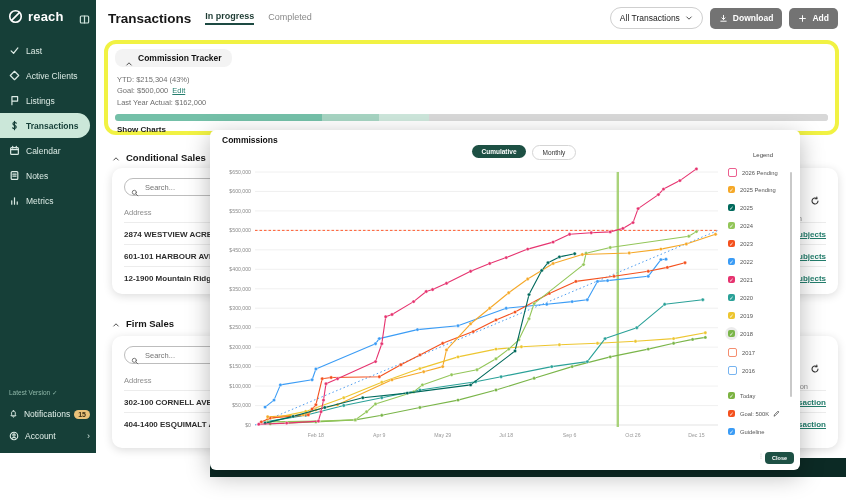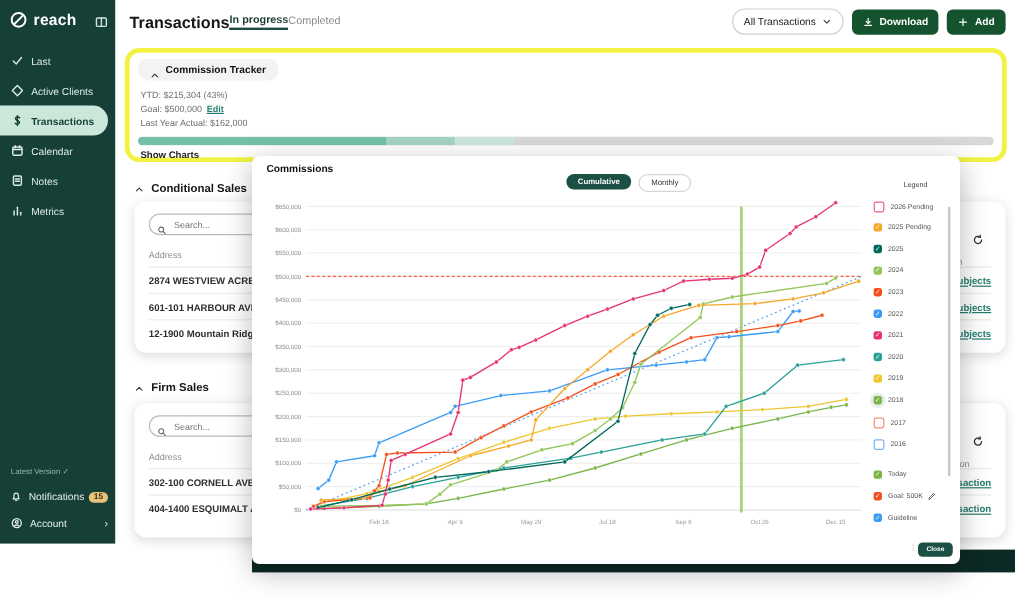--- a/index.html
+++ b/index.html
@@ -18,35 +18,35 @@
   .nav-item.active{background:#cbe7d9;color:#143d36;font-weight:700;border-radius:0 13px 13px 0;margin-right:6px;}
   .side-bottom{position:absolute;left:0;bottom:6px;width:96px;}
   .version{font-size:6.5px;color:#8fb8a9;padding:0 0 6px 9px;}
   .side-row{display:flex;align-items:center;height:22px;padding:0 6px 0 9px;font-size:8.5px;color:#e2efe9;cursor:pointer;}
   .side-row .ic{width:10px;height:10px;margin-right:6px;}
   .badge{background:#e9c279;color:#3a2e12;font-size:7px;font-weight:700;border-radius:8px;padding:1px 4px;margin-left:4px;}
   .chev{margin-left:auto;font-size:9px;color:#cfe3dc;}
   
   .topbar{position:absolute;left:96px;top:0;width:750px;height:36px;background:#fff;display:flex;align-items:center;z-index:2;}
   .page-title{font-size:13.5px;font-weight:700;color:#171717;margin-left:12px;}
-  .tab{font-size:9px;padding-bottom:2px;cursor:pointer;}
+  .tab{font-size:9px;margin-left:14px;padding-bottom:2px;cursor:pointer;}
   .tab.on{color:#1d3b33;font-weight:700;border-bottom:2px solid #1d4a42;}
   .tab.off{color:#8a8a8a;}
   .top-right{margin-left:auto;display:flex;align-items:center;margin-right:8px;}
   .pill{display:flex;align-items:center;border:1px solid #cfcfcf;border-radius:13px;height:20px;padding:0 9px;font-size:8.5px;color:#222;background:#fff;cursor:pointer;}
   .pill .caret{margin-left:5px;width:8px;height:8px;color:#333;}
-  .btn-dark{display:flex;align-items:center;background:#14532d;color:#fff;border-radius:5px;height:21px;padding:0 9px;font-size:8.5px;font-weight:600;margin-left:7px;cursor:pointer;}
+  .btn-dark{display:flex;align-items:center;background:#737373;color:#fff;border-radius:5px;height:21px;padding:0 9px;font-size:8.5px;font-weight:600;margin-left:7px;cursor:pointer;}
   .btn-dark .ic{width:9px;height:9px;margin-right:5px;}
   
   .commission{position:absolute;left:104px;top:40px;width:727px;height:87px;background:#fff;border:4px solid #f1f243;border-radius:12px;z-index:2;}
   .chip{display:inline-flex;align-items:center;background:#f3f3f3;border-radius:8px;padding:4px 10px;margin:5px 0 0 7px;cursor:pointer;}
   .chip .ic{width:8px;height:8px;margin-right:5px;color:#333;}
   .chip b{font-size:8.5px;color:#111;}
   .c-line{font-size:7.5px;color:#6f6f6f;margin:2.5px 0 0 9px;}
-  .edit-link{color:#247e6d;font-weight:700;text-decoration:underline;margin-left:4px;cursor:pointer;}
+  .edit-link{color:#247e6d;font-weight:400;text-decoration:underline;margin-left:4px;cursor:pointer;}
   .bar{position:absolute;left:7px;right:7px;top:70px;height:7px;border-radius:4px;overflow:hidden;display:flex;background:#d8d8d8;}
   .bar i{display:block;height:100%;}
   .show-charts{position:absolute;left:9px;top:81px;font-size:8px;font-weight:600;color:#222;cursor:pointer;}
   
   .sec-head{position:absolute;display:flex;align-items:center;font-size:9.5px;font-weight:700;color:#161616;cursor:pointer;}
   .sec-head .ic{width:8px;height:8px;margin-right:6px;color:#333;}
   .card{position:absolute;left:112px;width:726px;background:#fff;border-radius:10px;box-shadow:0 2px 10px rgba(0,0,0,.14);}
   .search-box{position:absolute;left:12px;top:10px;width:104px;height:16px;border:1px solid #bdbdbd;border-radius:9px;display:flex;align-items:center;padding:0 6px;color:#8b8b8b;}
   .search-box .ic{width:8px;height:8px;margin-right:4px;color:#666;}
   .search-box input{border:0;outline:0;width:70px;font-size:7.5px;color:#444;background:transparent;font-family:Liberation Sans, sans-serif;}
@@ -95,20 +95,26 @@
           <span class="ic"><svg viewBox="0 0 12 12" width="100%" height="100%" fill="none" stroke="currentColor" stroke-width="1.3" stroke-linecap="round" stroke-linejoin="round">
               <path d="M2.3 6.4 L5 9 L9.7 3.2"></path>
             </svg></span>
           <span>Last</span>
         </div>
         <div class="nav-item">
           <span class="ic"><svg viewBox="0 0 12 12" width="100%" height="100%" fill="none" stroke="currentColor" stroke-width="1.3" stroke-linecap="round" stroke-linejoin="round">
               <path d="M6 1.4 L10.6 6 L6 10.6 L1.4 6 Z"></path>
             </svg></span>
           <span>Active Clients</span>
+        </div>
+        <div class="nav-item">
+          <span class="ic"><svg viewBox="0 0 12 12" width="100%" height="100%" fill="none" stroke="currentColor" stroke-width="1.3" stroke-linecap="round" stroke-linejoin="round">
+              <path d="M3.2 10.6 V1.8 H9.4 V6.6 H3.2"></path>
+            </svg></span>
+          <span>Listings</span>
         </div>
         <div class="nav-item active">
           <span class="ic"><svg viewBox="0 0 12 12" width="100%" height="100%" fill="none" stroke="currentColor" stroke-width="1.3" stroke-linecap="round" stroke-linejoin="round">
               <path d="M8 3.4 C7 2.3 4.3 2.5 4.3 4.2 C4.3 6.2 7.9 5.6 7.9 7.7 C7.9 9.4 5 9.7 4 8.5"></path>
               <line x1="6" y1="1.5" x2="6" y2="10.5"></line>
             </svg></span>
           <span>Transactions</span>
         </div>
         <div class="nav-item">
           <span class="ic"><svg viewBox="0 0 12 12" width="100%" height="100%" fill="none" stroke="currentColor" stroke-width="1.3" stroke-linecap="round" stroke-linejoin="round">

